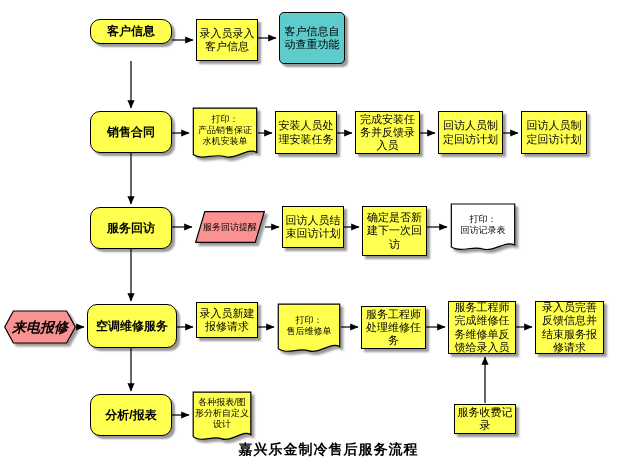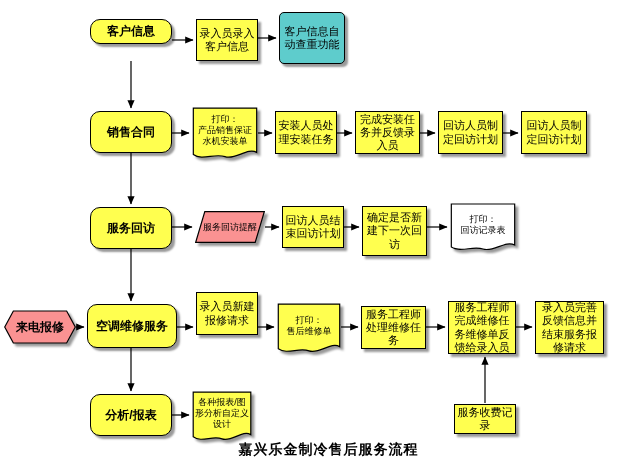--- a/index.html
+++ b/index.html
@@ -48,21 +48,21 @@
     line-height: 1.2;
   }
   .shape > svg {
     position: absolute;
     left: 0; top: 0;
     width: 100%; height: 100%;
     filter: drop-shadow(3px 3px 1px rgba(0,0,0,0.40));
   }
   .shape .lbl { position: relative; z-index: 1; padding: 1px 3px; }
   .doc .lbl { padding-bottom: 8px; }
-  .hex .lbl { font-size: 12px; font-weight: bold; }
+  .hex .lbl { font-size: 14px; font-weight: bold; font-style: italic; }
   .title {
     position: absolute;
     left: 0; right: 0;
     top: 441px;
     text-align: center;
     font-size: 14px;
     font-weight: bold;
     letter-spacing: 1px;
     color: #000;
     padding-left: 36px;
@@ -174,21 +174,21 @@
     <span class="lbl">打印：
 回访记录表</span>
   </div>
 
   <div class="shape hex" style="left:4px;top:310px;width:72px;height:34px">
     <svg viewBox="0 0 100 100" preserveAspectRatio="none" aria-hidden="true">
       <polygon points="1,50 13,3 87,3 99,50 87,97 13,97" fill="var(--pink,#fa9292)" stroke="#000" stroke-width="1.2" vector-effect="non-scaling-stroke"></polygon>
     </svg>
     <span class="lbl">来电报修</span>
   </div>
-  <div class="node" style="left:196px;top:292px;width:62px;height:43px">
+  <div class="node" style="left:196px;top:302px;width:62px;height:36px">
     <span class="lbl">录入员新建报修请求</span>
   </div>
   <div class="shape doc" style="left:277px;top:303px;width:64px;height:52px">
     <svg viewBox="0 0 100 100" preserveAspectRatio="none" aria-hidden="true">
       <path d="M2,2 L98,2 L98,84 C84,74 66,99 50,92 C34,85 16,100 2,88 Z" fill="var(--yellow,#ffff4f)" stroke="#000" stroke-width="1.2" vector-effect="non-scaling-stroke"></path>
     </svg>
     <span class="lbl">打印：
 售后维修单</span>
   </div>
   <div class="node" style="left:361px;top:306px;width:65px;height:43px">

